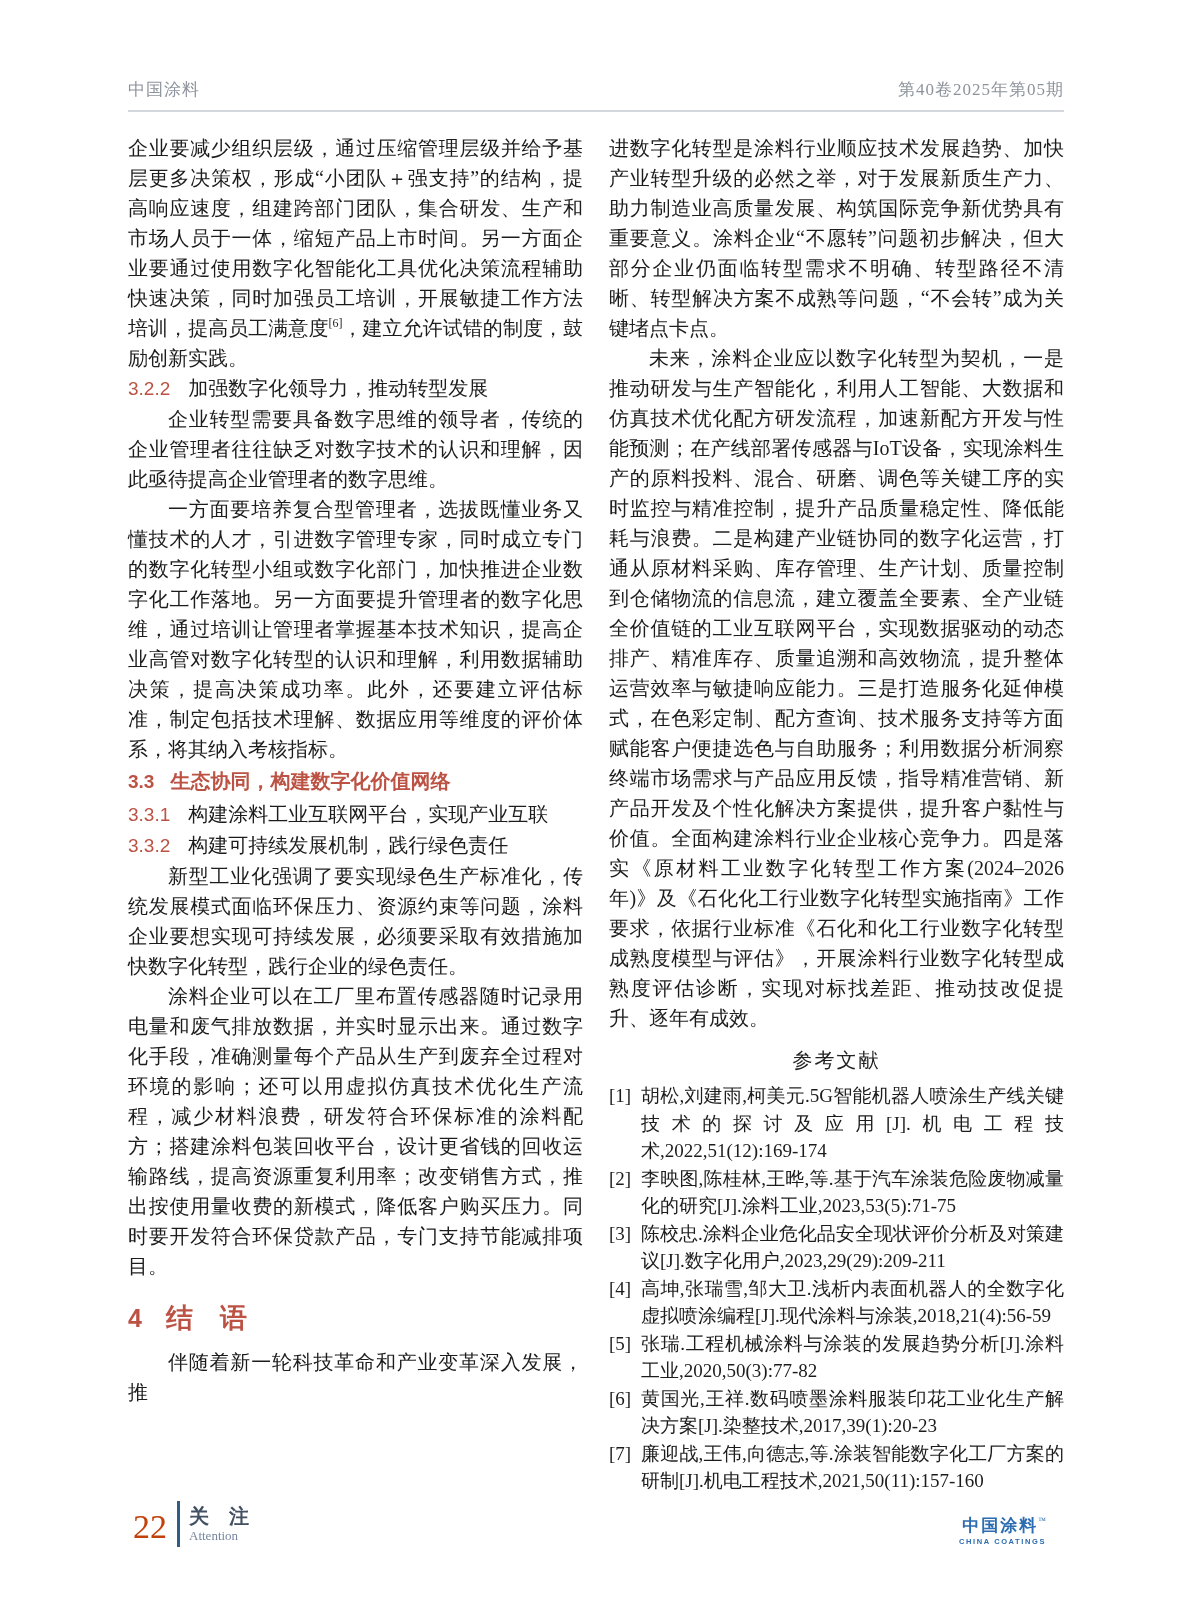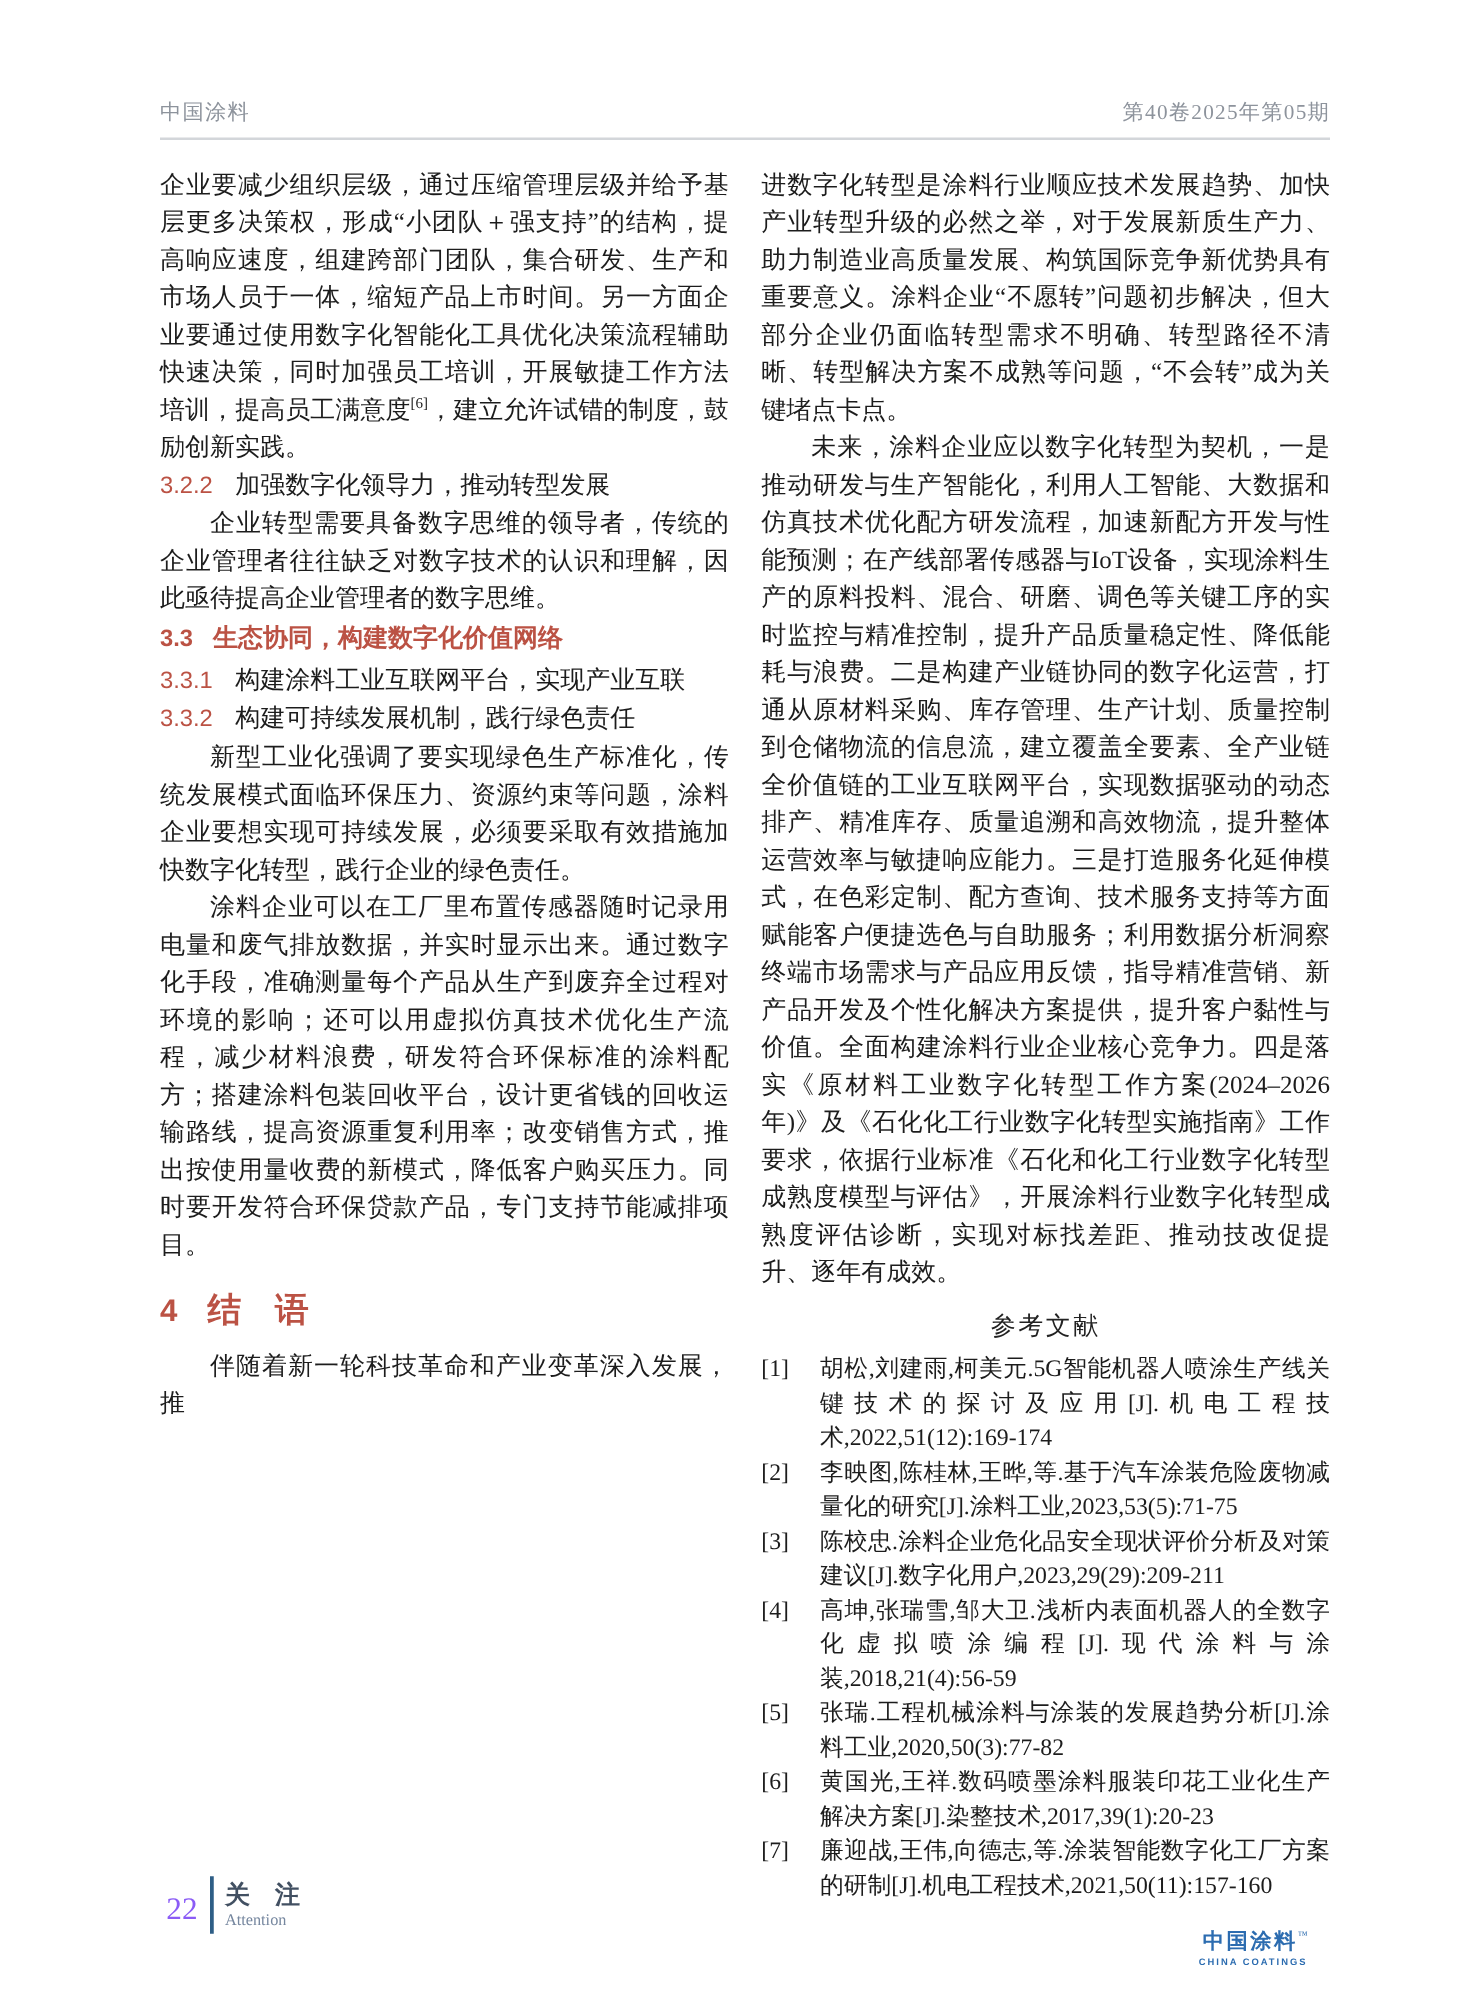--- a/index.html
+++ b/index.html
@@ -52,40 +52,40 @@
   
   .ref-heading{
     font-family:"Liberation Sans","DejaVu Sans",sans-serif;
     font-weight:normal;font-size:20px;text-align:center;
     margin:14px 0 8px 0;color:#222;letter-spacing:2px;
   }
   .ref-item{
     display:flex;font-size:19px;line-height:27.5px;
   }
   .ref-item .marker{width:32px;flex-shrink:0;}
-  .ref-item .rtext{margin-left:15px;flex:1;text-align:justify;text-justify:inter-ideograph;}
+  .ref-item .rtext{flex:1;text-align:justify;text-justify:inter-ideograph;}
   
   .logo-block{margin-top:22px;padding-right:18px;text-align:right;line-height:1;}
   .logo-cn{
     font-family:"Liberation Sans","DejaVu Sans",sans-serif;
     font-weight:bold;font-size:17px;color:#2c6cb0;letter-spacing:2px;
   }
   .logo-mark{font-size:8px;color:#2c6cb0;vertical-align:top;}
   .logo-en{
     font-family:"Liberation Sans","DejaVu Sans",sans-serif;
     font-weight:bold;font-size:7.5px;color:#2c6cb0;letter-spacing:1.6px;
     margin-top:4px;
   }
   
   .page-footer{
     position:absolute;left:133px;top:1501px;
     display:flex;align-items:center;
   }
   .page-num{
-    font-size:25px;color:#8b5cf6;margin-right:10px;line-height:1;
+    font-size:34px;color:#c2410c;margin-right:10px;line-height:1;
     padding-top:6px;
   }
   .footer-bar{width:3px;height:46px;background:#2e5e86;margin-right:9px;}
   .footer-cn{
     font-family:"Liberation Sans","DejaVu Sans",sans-serif;
     font-weight:bold;font-size:20px;color:#425062;line-height:1.1;
   }
   .footer-en{
     font-size:13px;color:#76879f;line-height:1.1;margin-top:2px;
   }
@@ -105,20 +105,21 @@
 
   <div class="col">
     <p><span>企业要减少组织层级，通过压缩管理层级并给予基层更多决策权，形成“小团队＋强支持”的结构，提高响应速度，组建跨部门团队，集合研发、生产和市场人员于一体，缩短产品上市时间。另一方面企业要通过使用数字化智能化工具优化决策流程辅助快速决策，同时加强员工培训，开展敏捷工作方法培训，提高员工满意度</span><sup>[6]</sup><span>，建立允许试错的制度，鼓励创新实践。</span></p>
 
     <div class="h-sub">
       <span class="num">3.2.2</span>
       <span class="t">加强数字化领导力，推动转型发展</span>
     </div>
 
     <p class="indent">企业转型需要具备数字思维的领导者，传统的企业管理者往往缺乏对数字技术的认识和理解，因此亟待提高企业管理者的数字思维。</p>
+    <p class="indent">一方面要培养复合型管理者，选拔既懂业务又懂技术的人才，引进数字管理专家，同时成立专门的数字化转型小组或数字化部门，加快推进企业数字化工作落地。另一方面要提升管理者的数字化思维，通过培训让管理者掌握基本技术知识，提高企业高管对数字化转型的认识和理解，利用数据辅助决策，提高决策成功率。此外，还要建立评估标准，制定包括技术理解、数据应用等维度的评价体系，将其纳入考核指标。</p>
 
     <div class="h-sec">
       <span class="num">3.3</span>
       <span>生态协同，构建数字化价值网络</span>
     </div>
 
     <div class="h-sub">
       <span class="num">3.3.1</span>
       <span class="t">构建涂料工业互联网平台，实现产业互联</span>
     </div>

